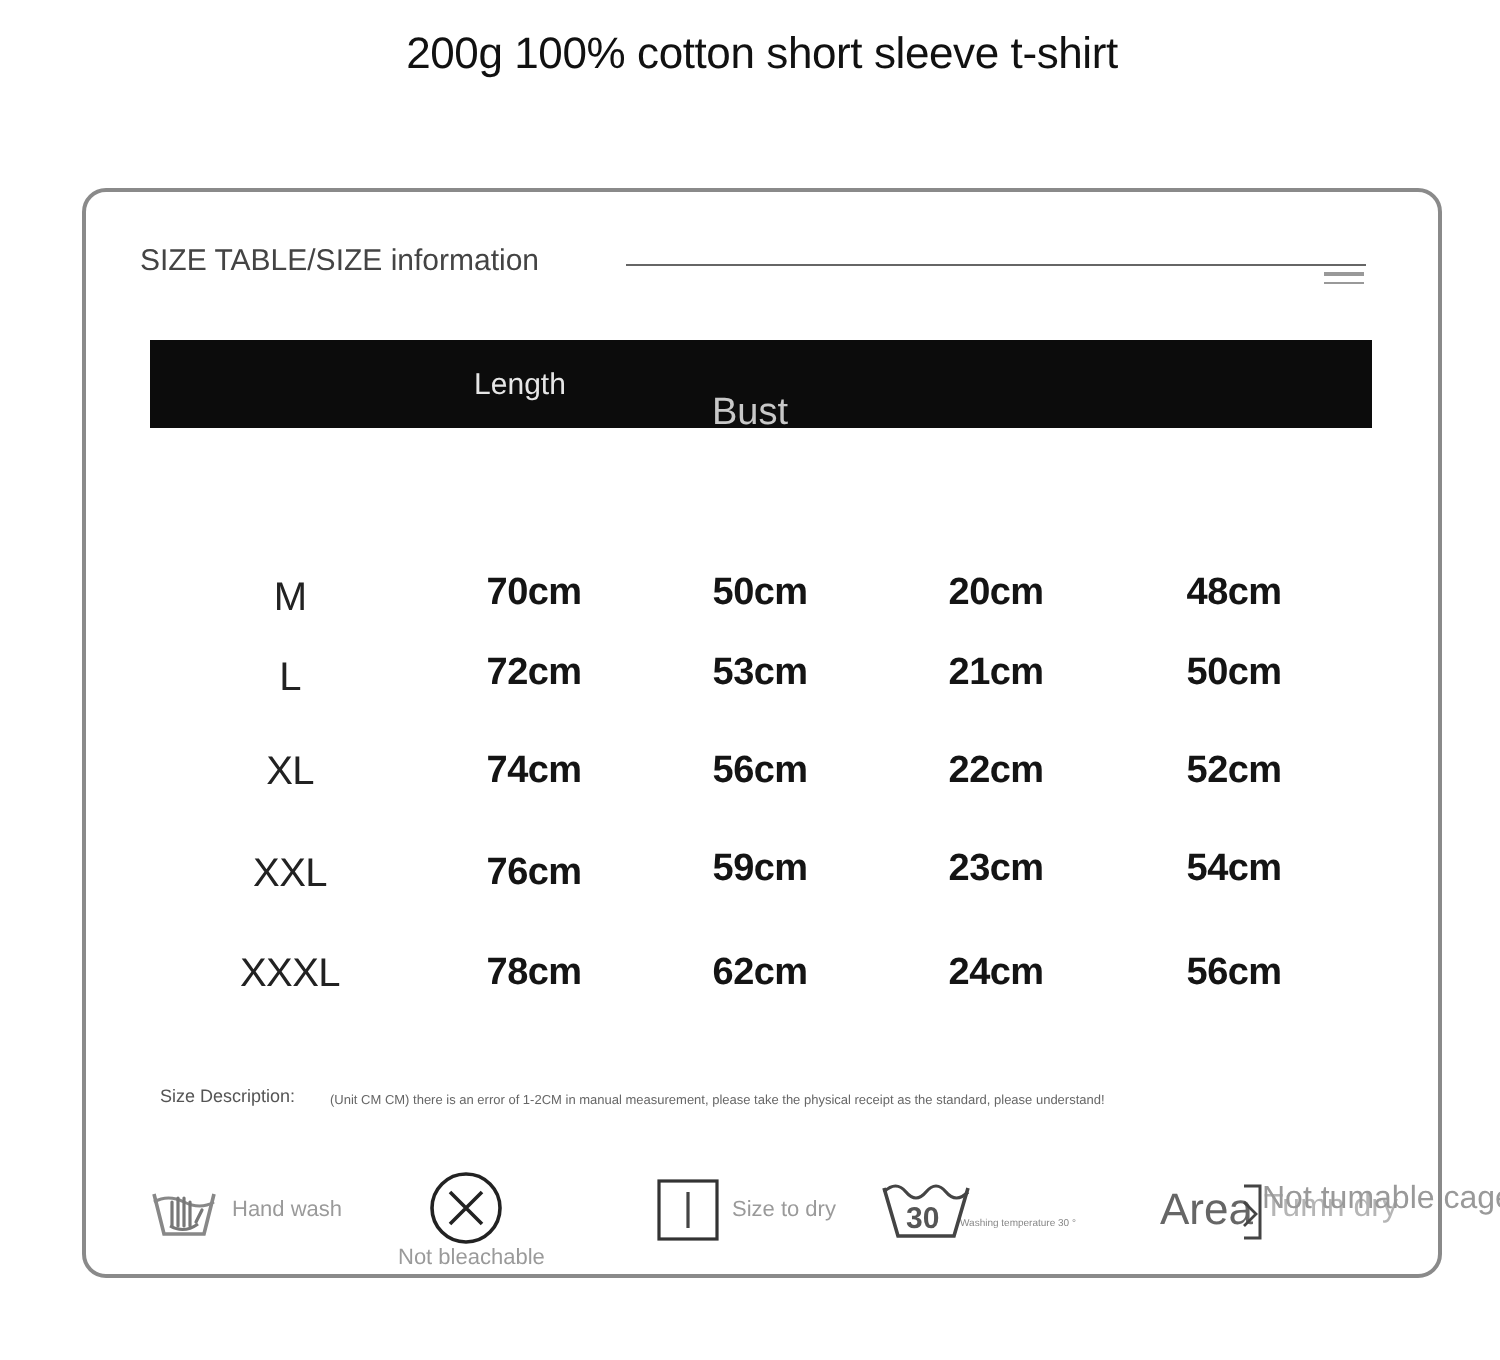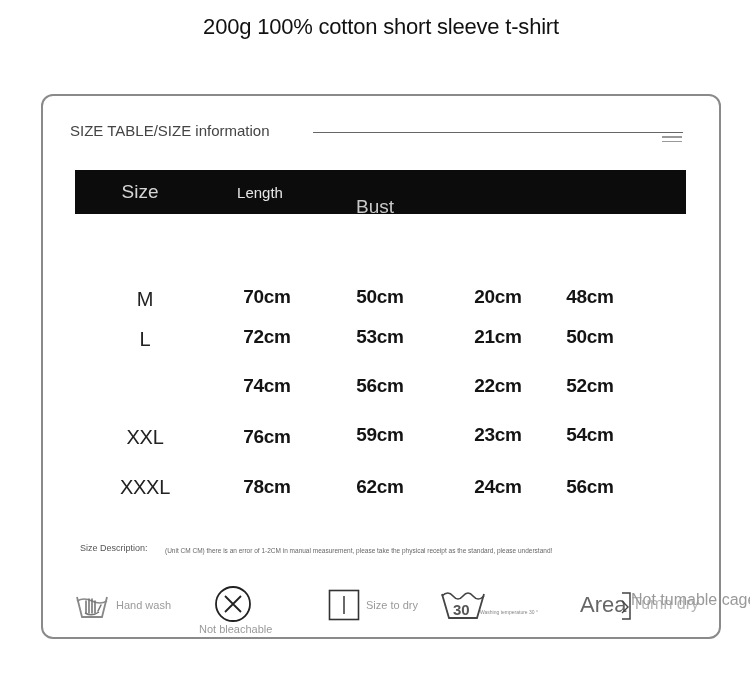--- a/index.html
+++ b/index.html
@@ -109,21 +109,21 @@
     }
     .cell.size {
       font-weight: normal;
       font-size: 20px;
       color: #222;
     }
     .c-size { left: 100px; }
     .c-len { left: 222px; }
     .c-bust { left: 335px; }
     .c-sleeve { left: 453px; }
-    .c-shoulder { left: 545px; }
+    .c-shoulder { left: 572px; }
 
     .desc-label {
       position: absolute;
       left: 80px;
       top: 543px;
       font-size: 9px;
       color: #555;
     }
     .desc-text {
       position: absolute;
@@ -189,21 +189,20 @@
 <div class="card"></div>
 
 <div class="section-header">SIZE TABLE/SIZE information</div>
 <div class="header-rule"></div>
 <div class="menu-icon">
   <span></span>
     <span></span>
 </div>
 
 <div class="table-head">
-  <div class="th big th-size">Size</div>
   <div class="th mid th-length">Length</div>
   <div class="th big th-bust">Bust</div>
 </div>
 
 <div class="row" style="top:286px;">
   <div class="cell size c-size" style="top:2px;">M</div>
   <div class="cell c-len">70cm</div>
   <div class="cell c-bust">50cm</div>
   <div class="cell c-sleeve">20cm</div>
   <div class="cell c-shoulder">48cm</div>
@@ -211,20 +210,21 @@
 
 <div class="row" style="top:326px;">
   <div class="cell size c-size" style="top:2px;">L</div>
   <div class="cell c-len">72cm</div>
   <div class="cell c-bust">53cm</div>
   <div class="cell c-sleeve">21cm</div>
   <div class="cell c-shoulder">50cm</div>
 </div>
 
 <div class="row" style="top:375px;">
+  <div class="cell size c-size">XL</div>
   <div class="cell c-len">74cm</div>
   <div class="cell c-bust">56cm</div>
   <div class="cell c-sleeve">22cm</div>
   <div class="cell c-shoulder">52cm</div>
 </div>
 
 <div class="row" style="top:424px;">
   <div class="cell size c-size" style="top:2px;">XXL</div>
   <div class="cell c-len" style="top:2px;">76cm</div>
   <div class="cell c-bust">59cm</div>

